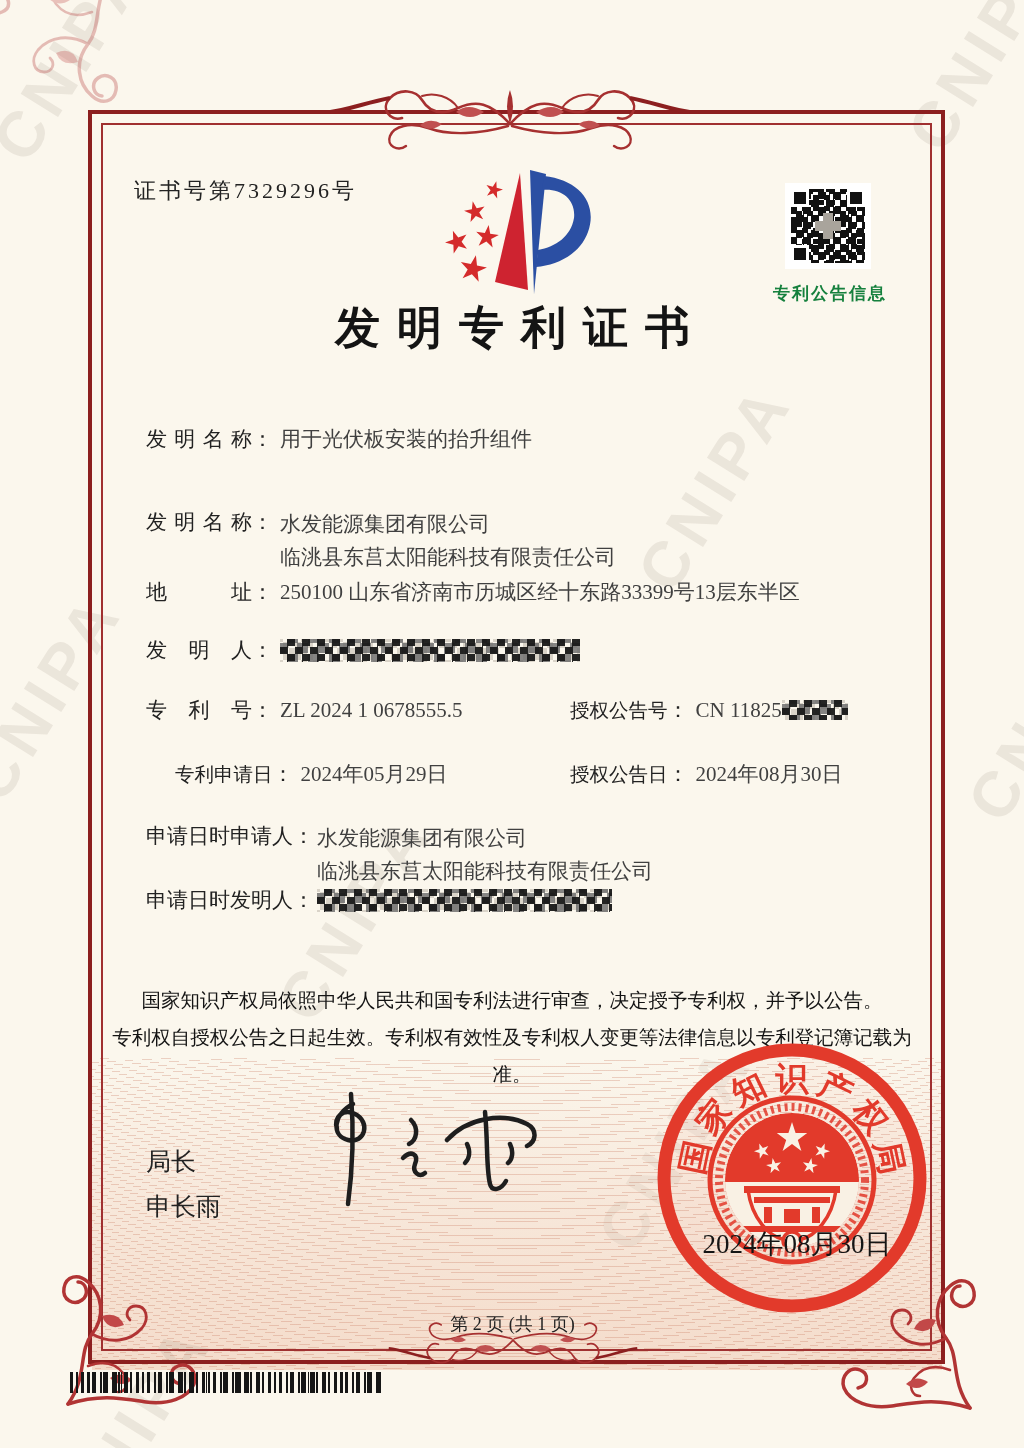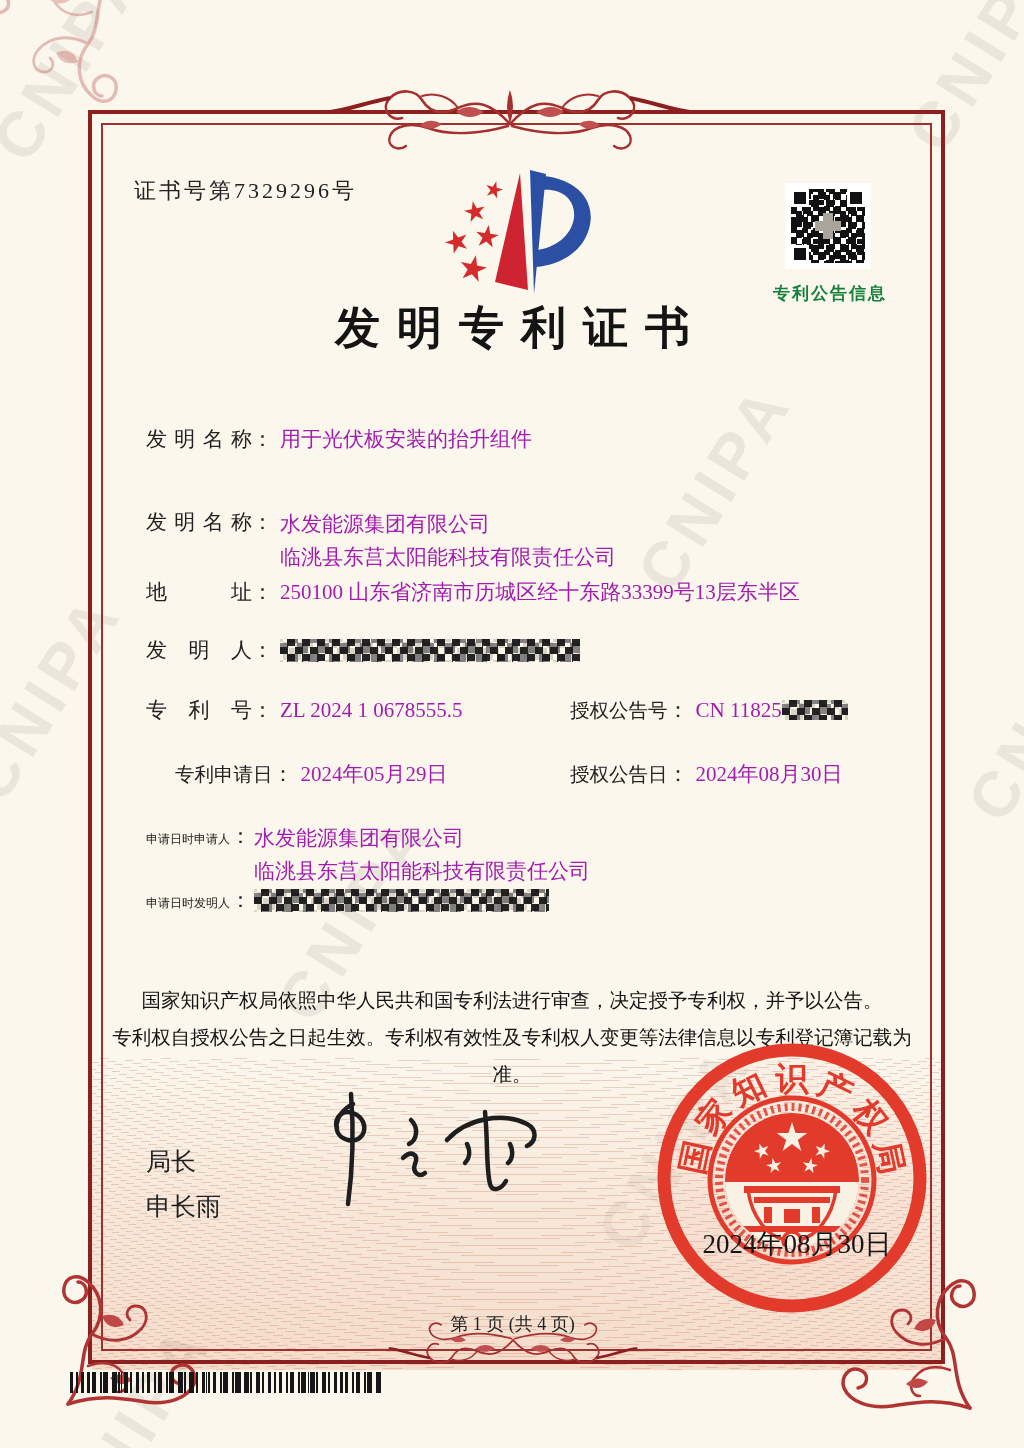--- a/index.html
+++ b/index.html
@@ -32,23 +32,23 @@
   .qr-cross:before{content:"";position:absolute;left:8px;top:0;width:10px;height:26px;background:#a9a49c;}
   .qr-cross:after{content:"";position:absolute;left:0;top:8px;width:26px;height:10px;background:#a9a49c;}
   .qr-caption{position:absolute;left:760px;top:282px;width:140px;text-align:center;font-size:17px;
               letter-spacing:2px;color:#15803d;z-index:4;font-weight:bold;}
   
   .row{position:absolute;left:146px;font-size:21px;z-index:4;white-space:nowrap;}
   .row2{position:absolute;left:570px;font-size:21px;z-index:4;white-space:nowrap;}
   .lbl{color:#222;}
   .lbl.j{display:inline-block;width:106px;text-align:justify;text-align-last:justify;}
   .lbl.c5{font-size:19.5px;}
-  .lbl.c7{font-size:12px;}
+  .lbl.c7{font-size:21px;}
   .colon{margin-right:7px;color:#222;}
-  .val{color:#a21caf;}
+  .val{color:#404040;}
   .vstack{display:inline-block;vertical-align:top;line-height:33px;}
   .redact{display:inline-block;vertical-align:middle;height:23px;margin-top:-4px;
     background:
       repeating-conic-gradient(rgba(25,25,25,0.95) 0 25%, rgba(0,0,0,0) 0 50%) 0px 0px/15px 15px,
       repeating-conic-gradient(rgba(105,105,105,0.8) 0 25%, rgba(0,0,0,0) 0 50%) 7px 4px/21px 21px,
       repeating-conic-gradient(rgba(190,183,170,0.55) 0 25%, rgba(0,0,0,0) 0 50%) 3px 9px/12px 12px;}
   
   .statement{position:absolute;left:100px;top:982px;width:824px;text-align:center;z-index:4;
              font-size:19.5px;line-height:37px;color:#141414;}
   
@@ -249,16 +249,16 @@
         <rect x="160" y="169" width="8" height="16" fill="#E23A2B"></rect>
         <rect x="132" y="171" width="16" height="14" fill="#E23A2B"></rect>
         <rect x="88" y="188" width="104" height="6" fill="#E23A2B"></rect>
         <circle cx="140" cy="203" r="9" fill="none" stroke="#E23A2B" stroke-width="3.5"></circle>
         <path d="M96,152 C100,182 118,198 130,201 M184,152 C180,182 162,198 150,201" stroke="#E23A2B" stroke-width="3.5" fill="none"></path>
       </g>
     </g>
   </svg>
   <div class="seal-date">2024年08月30日</div>
 
-  <div class="footer-page">第 1 页 (共 4 页)</div>
+  <div class="footer-page">第 2 页 (共 1 页)</div>
   <div class="barcode"></div>
 
 </div>
 
 </body></html>

